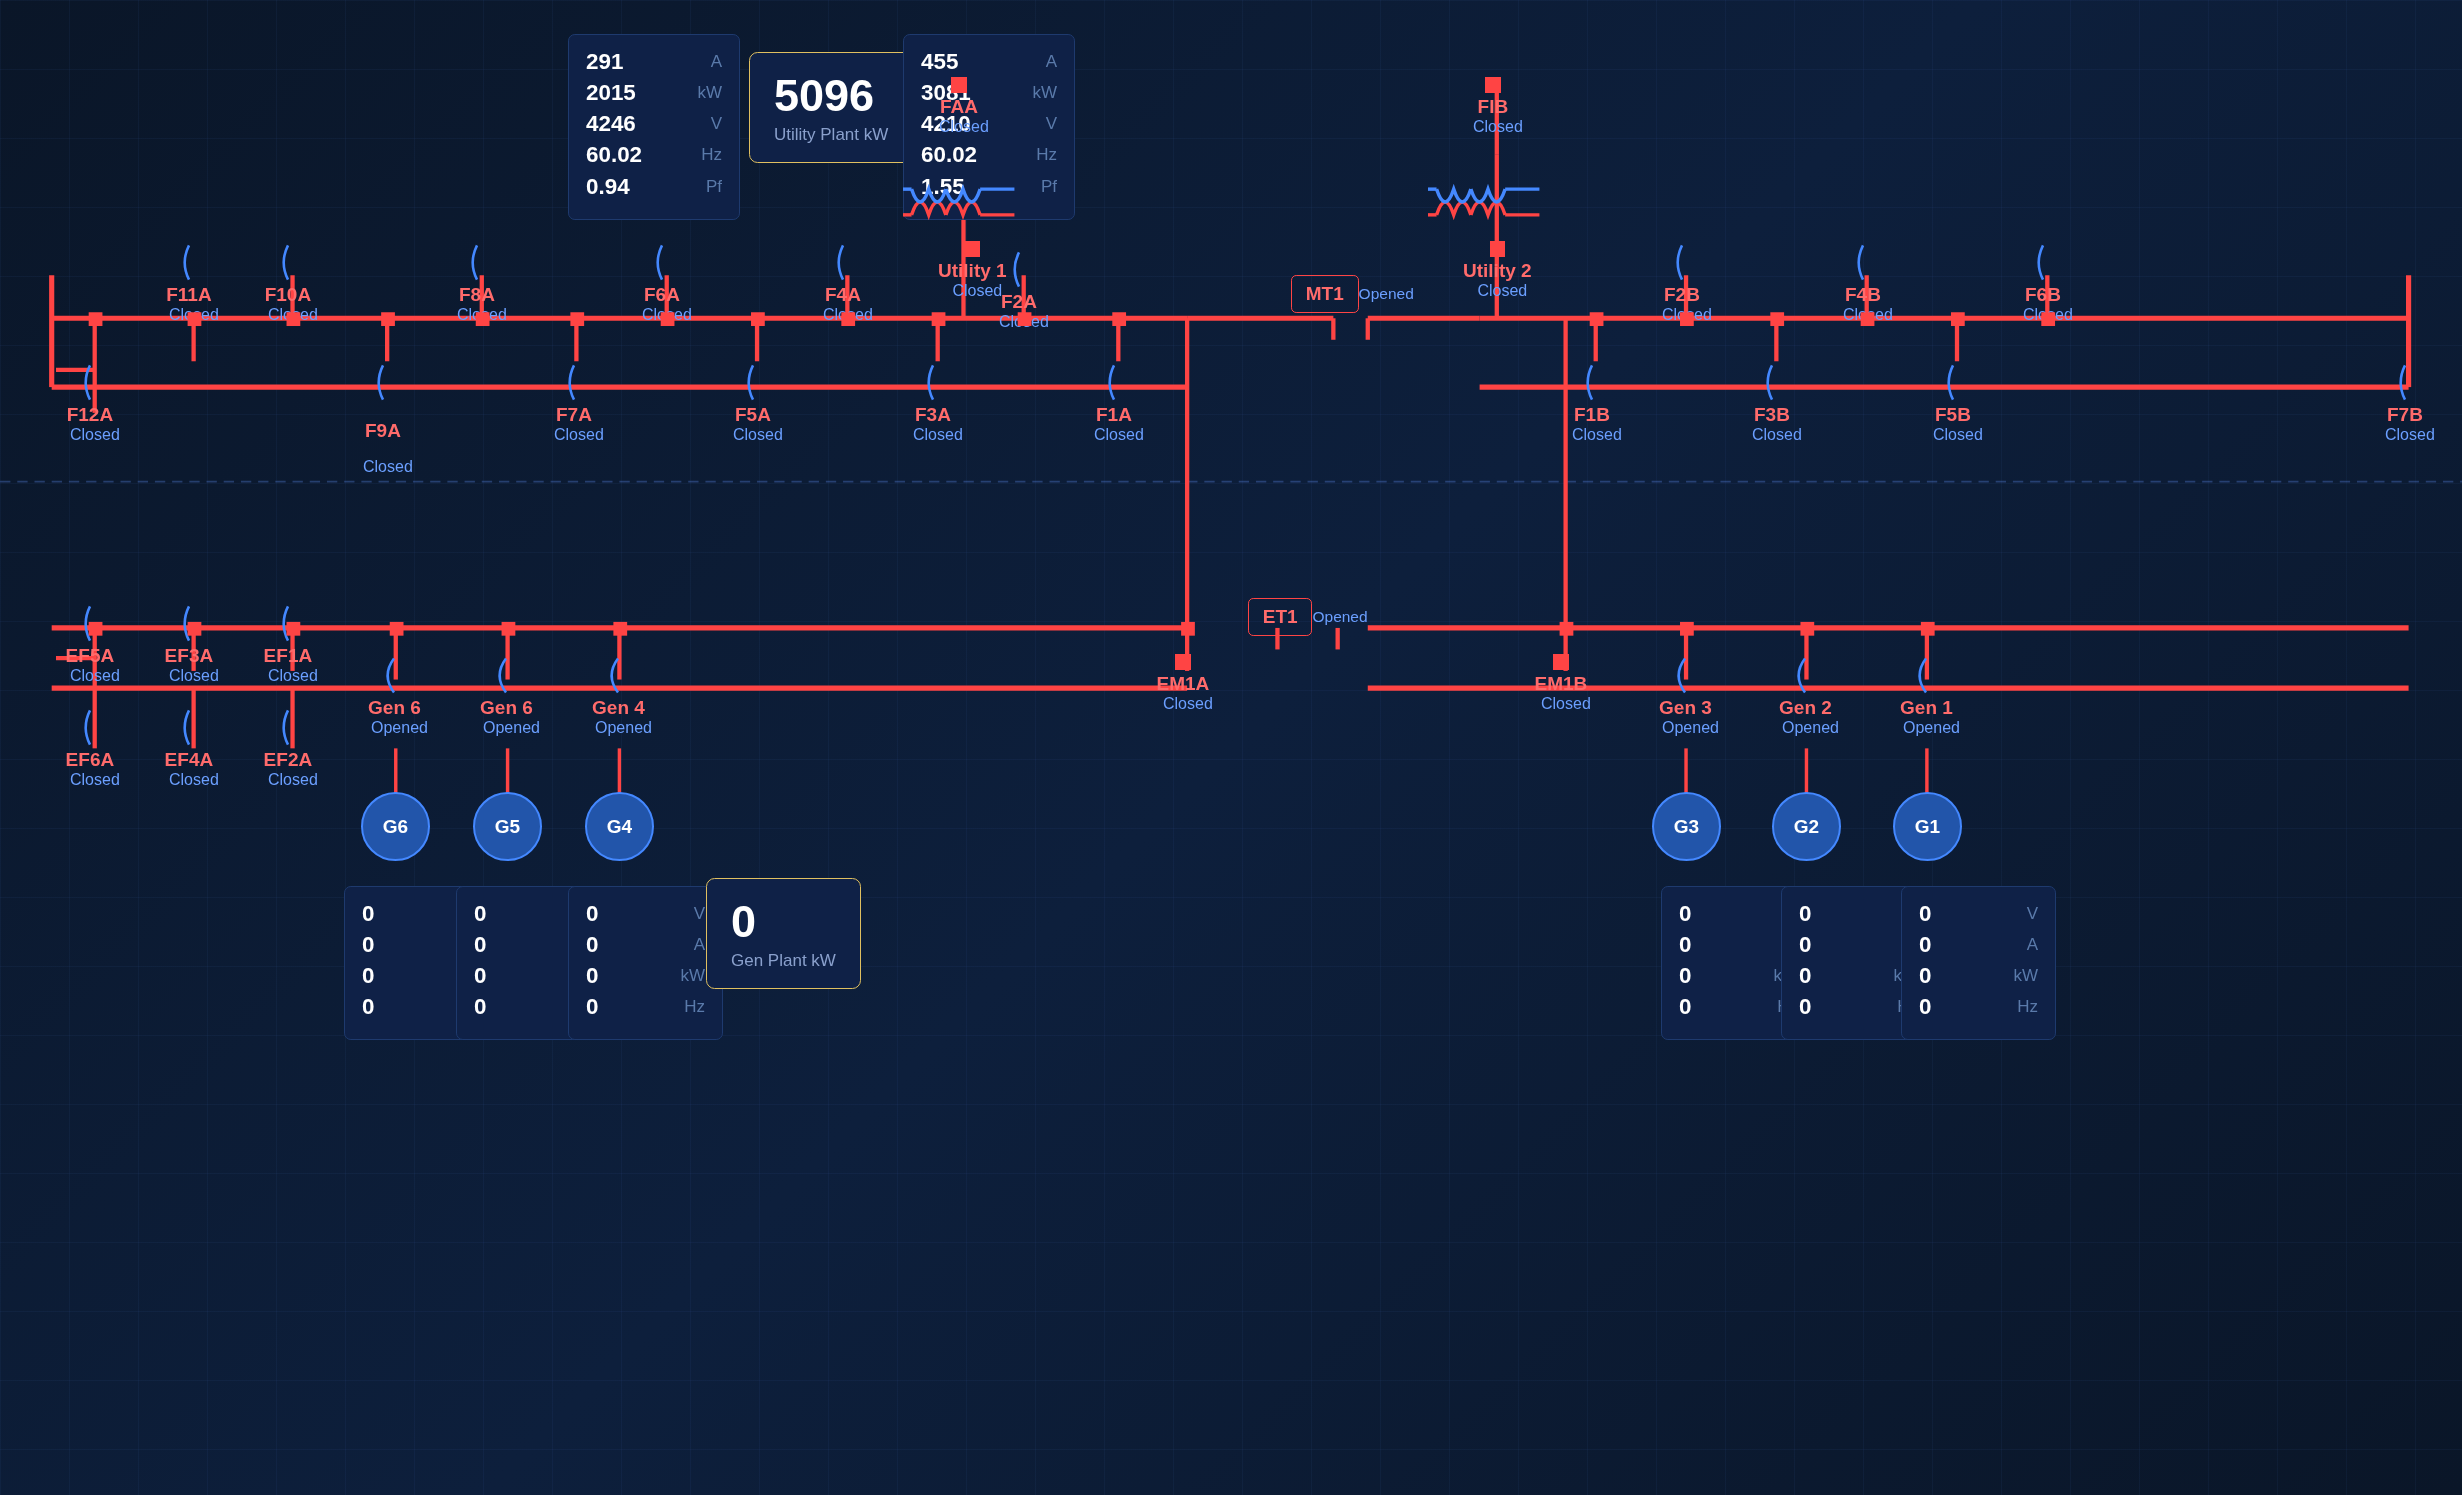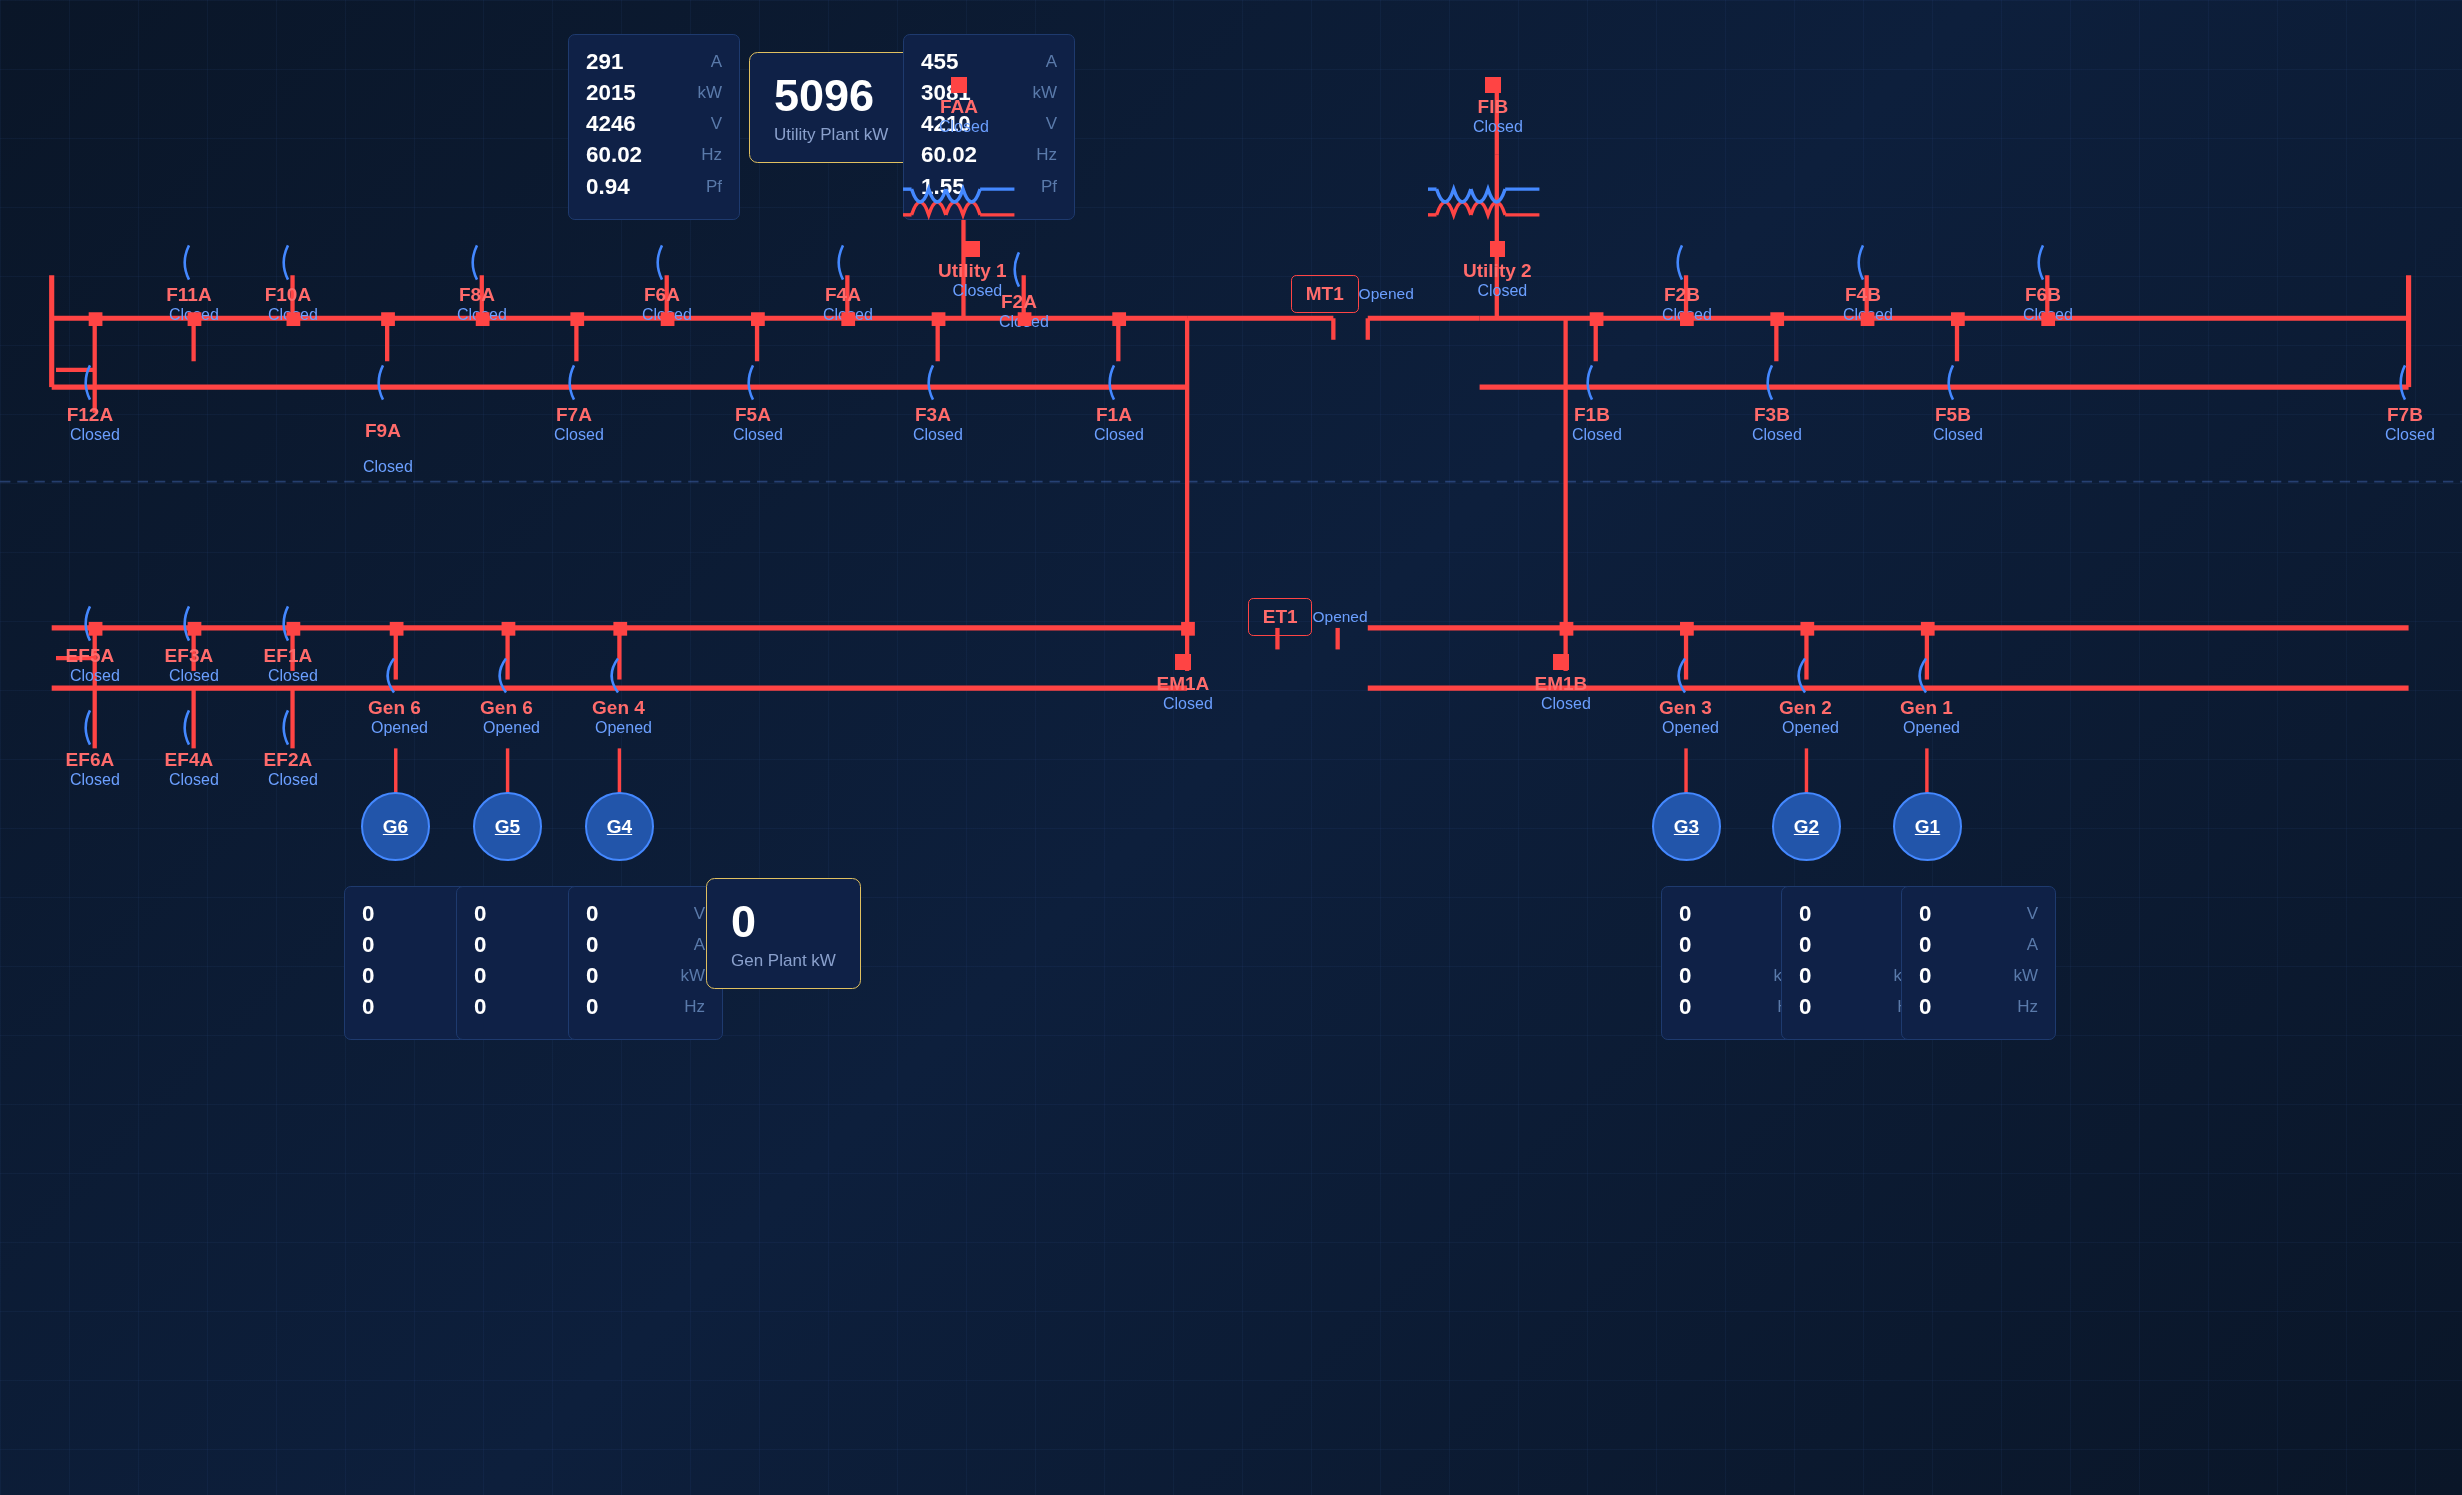--- a/index.html
+++ b/index.html
@@ -116,21 +116,20 @@
       height: 69px;
       border-radius: 50%;
       background: #2255aa;
       border: 2.6px solid #4488ff;
       display: flex;
       align-items: center;
       justify-content: center;
       font-size: 19px;
       font-weight: 700;
       color: #fff;
-      text-decoration: underline;
     }
 
     
     .tie-breaker {
       position: absolute;
       display: flex;
       flex-direction: row;
       align-items: center;
     }
     .tie-breaker-box {

